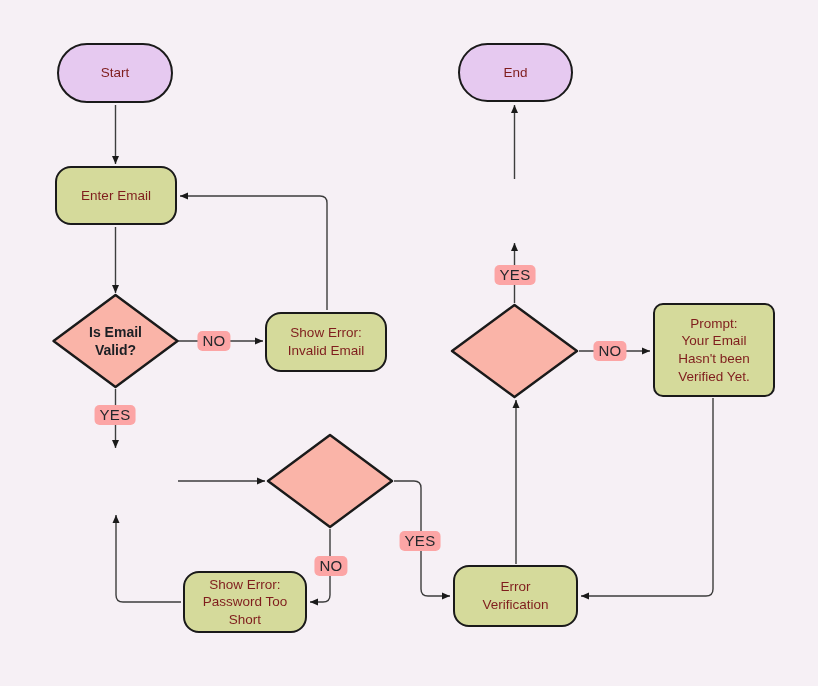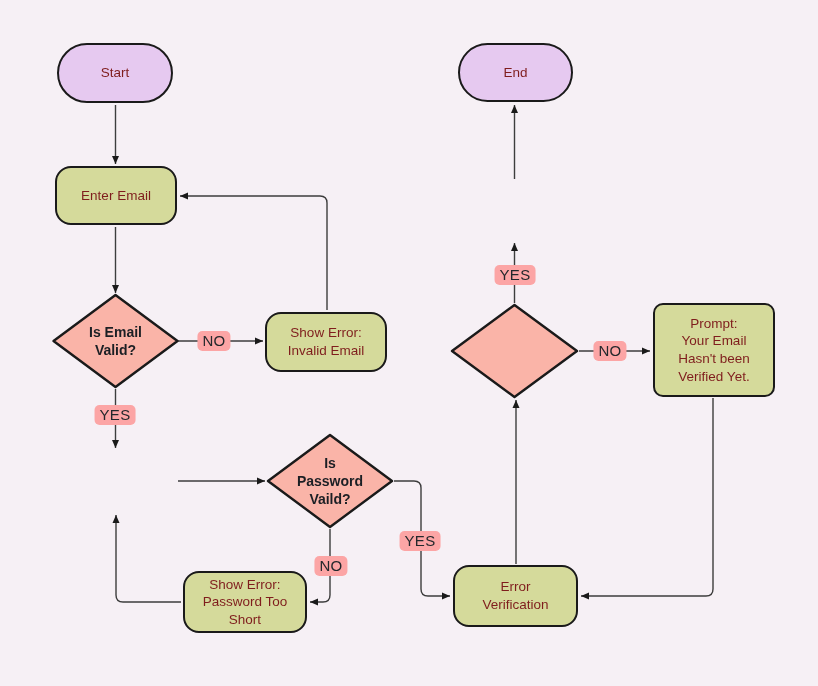--- a/index.html
+++ b/index.html
@@ -132,23 +132,20 @@
 Verified Yet.</span>
   </div>
 
 
   <div class="node terminal" style="left:458px; top:43px; width:115px; height:59px;">
     <span class="node-label">End</span>
   </div>
 
   <div class="diamond-label" style="left:115.5px; top:341px;">Is Email
 Valid?</div>
-  <div class="diamond-label" style="left:330px; top:481px;">Is
-Password
-Vaild?</div>
 
   <span class="edge-label" style="left:214px; top:341px;">NO</span>
   <span class="edge-label" style="left:115px; top:415px;">YES</span>
   <span class="edge-label" style="left:331px; top:566px;">NO</span>
   <span class="edge-label" style="left:420px; top:541px;">YES</span>
   <span class="edge-label" style="left:610px; top:351px;">NO</span>
   <span class="edge-label" style="left:515px; top:275px;">YES</span>
 
 </div>
 

